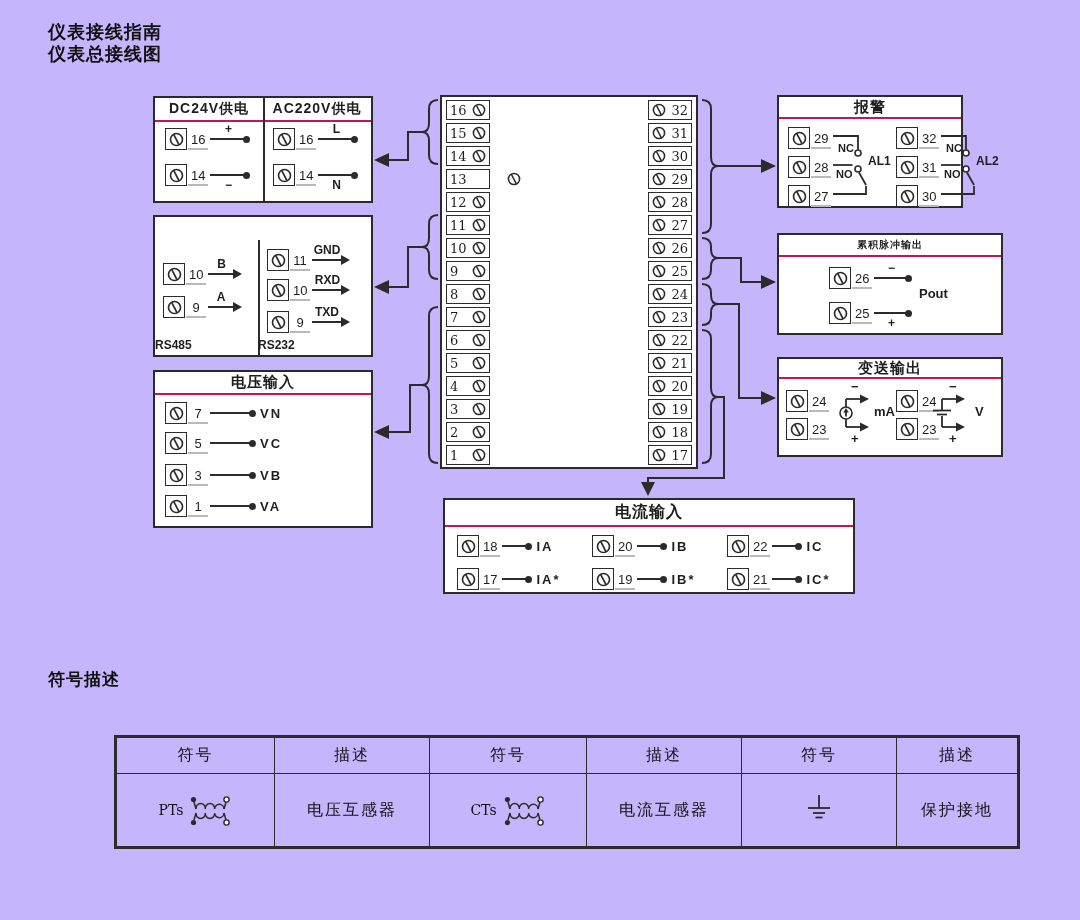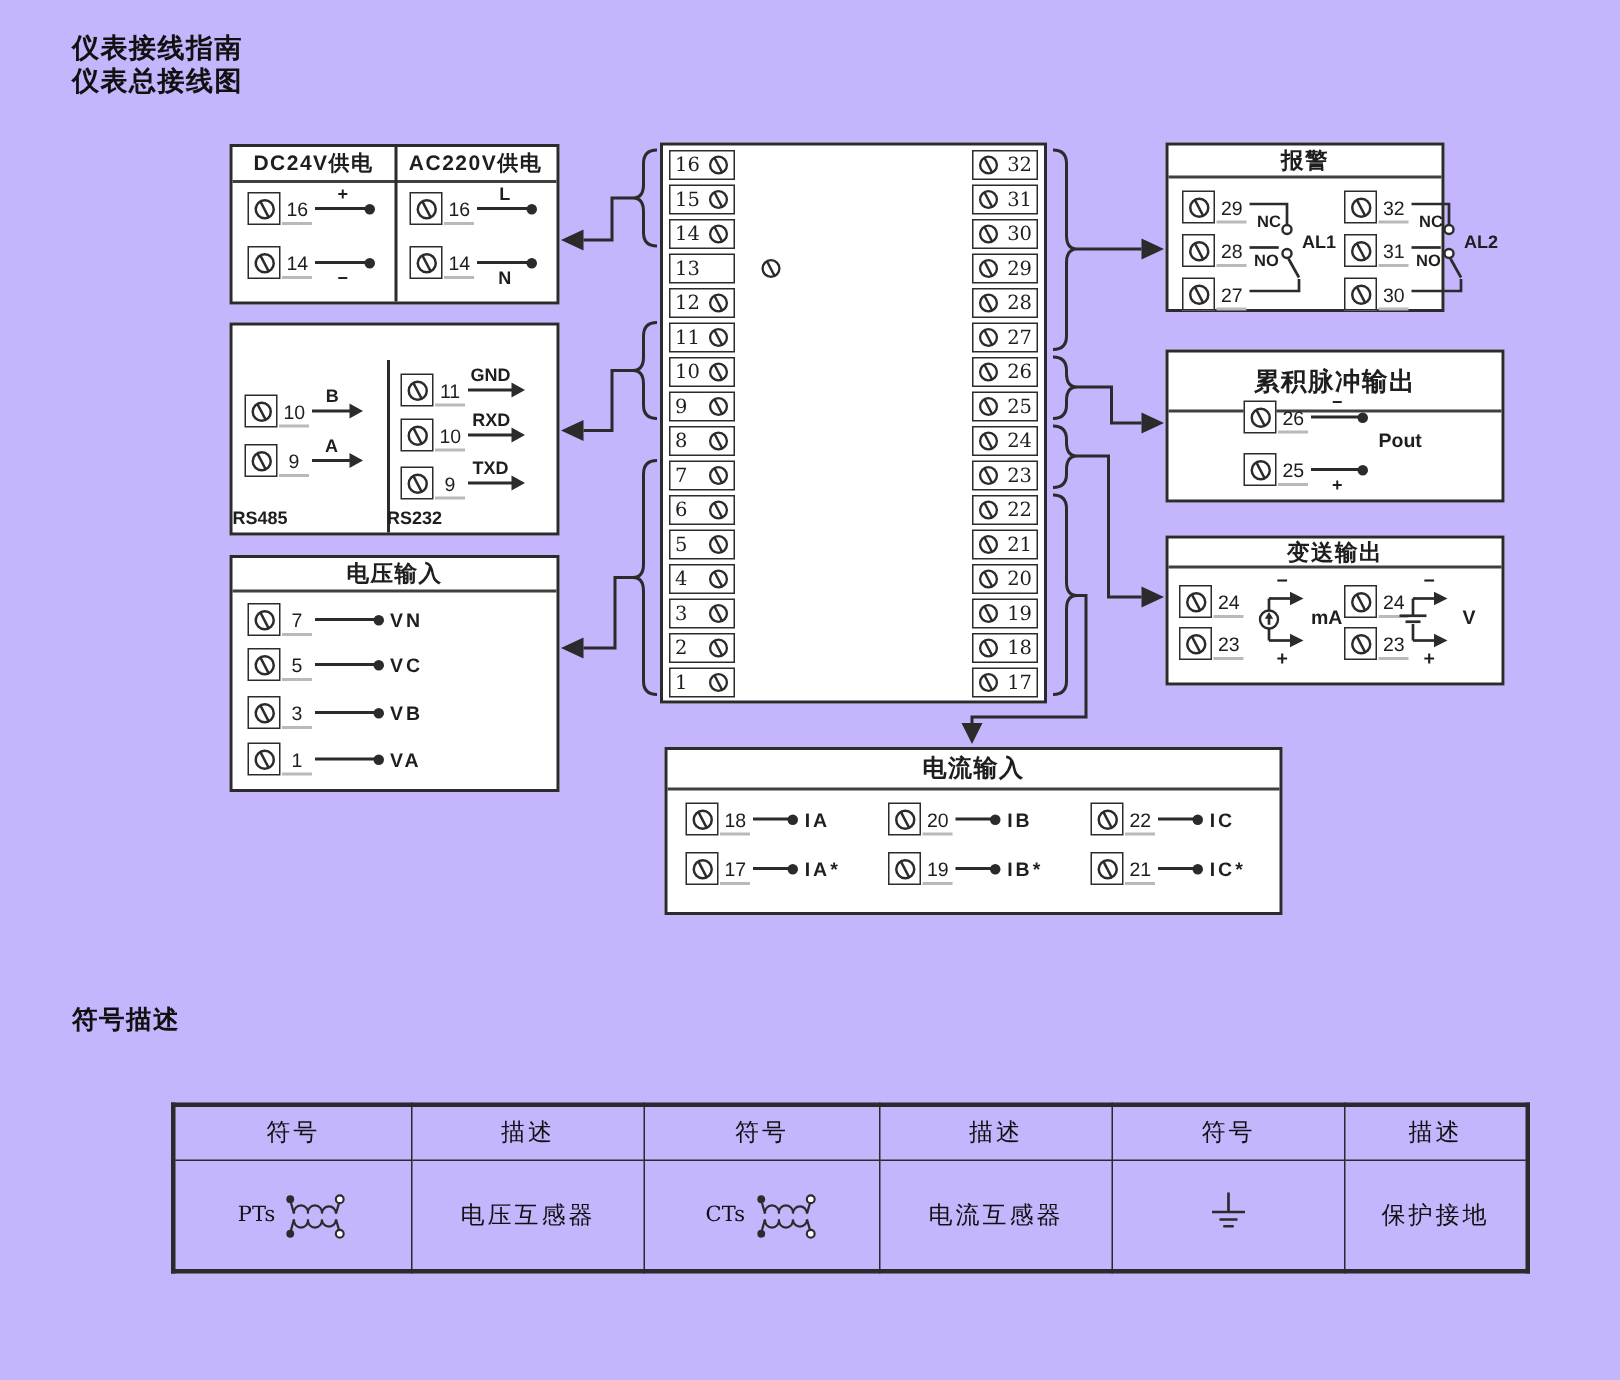--- a/index.html
+++ b/index.html
@@ -1,20 +1,20 @@
 <!DOCTYPE html>
 <html><head>
 <meta charset="utf-8">
 <style>
   html,body{margin:0;padding:0;background:#fff}
   #stage{position:relative;width:1080px;height:920px;background:#c4b5fd;overflow:hidden;
          font-family:"Liberation Sans",sans-serif;color:#1e1e1e}
   .doctitle{position:absolute;font:700 18px "Liberation Sans",sans-serif;letter-spacing:1px;color:#111}
   .box{position:absolute;border:2px solid #2b2b2b;background:#fff;box-sizing:border-box}
-  .bhdr{display:flex;align-items:center;justify-content:center;border-bottom:2px solid #404040;
+  .bhdr{display:flex;align-items:center;justify-content:center;border-bottom:2px solid #be185d;
         font:700 14px "Liberation Sans",sans-serif;letter-spacing:1px;box-sizing:border-box}
   .split{display:flex}
   .split>div{flex:1;display:flex;align-items:center;justify-content:center}
   .vdiv{position:absolute;bottom:0;border-left:2px solid #2b2b2b}
   .trow{position:absolute;display:flex;align-items:center;height:22px}
   .sbox{width:22px;height:22px;border:1.7px solid #2b2b2b;box-sizing:border-box;background:#fff;
         display:flex;align-items:center;justify-content:center;flex:none}
   .screw{width:15px;height:15px;display:inline-block;flex:none}
   .screw svg{width:100%;height:100%;display:block}
   .screw circle{fill:none;stroke:#2b2b2b;stroke-width:2.2}
@@ -625,21 +625,21 @@
           </span>
         </span>
       <span class="tnum">30</span>
     </div>
     <div class="rlab" style="left:167px;top:45px">NC</div>
     <div class="rlab" style="left:165px;top:71px">NO</div>
     <div class="rlab al" style="left:197px;top:57px">AL2</div>
   </div>
 
   <div class="box" style="left:777px;top:233px;width:226px;height:102px">
-    <div class="bhdr" style="height:40px;font-size:17px">累积脉冲输出</div>
+    <div class="bhdr" style="height:22px;font-size:10px">累积脉冲输出</div>
     <div class="trow" style="left:50px;top:32px">
       <span class="sbox">
           <span class="screw">
             <svg viewBox="0 0 20 20">
               <circle cx="10" cy="10" r="8"></circle>
               <line x1="6.2" y1="3.2" x2="13.4" y2="17"></line>
             </svg>
           </span>
         </span>
       <span class="tnum">26</span>
@@ -711,21 +711,21 @@
             </svg>
           </span>
         </span>
       <span class="tnum">23</span>
     </div>
     <div class="sgn" style="left:170px;top:20px">−</div>
     <div class="sgn" style="left:170px;top:72px">+</div>
     <div class="sgn" style="left:196px;top:45px">V</div>
   </div>
 
-  <div class="box" style="left:443px;top:498px;width:412px;height:112px">
+  <div class="box" style="left:443px;top:498px;width:412px;height:96px">
     <div class="bhdr" style="height:27px;font-size:16px">电流输入</div>
     <div class="trow" style="left:12px;top:35px">
       <span class="sbox">
           <span class="screw">
             <svg viewBox="0 0 20 20">
               <circle cx="10" cy="10" r="8"></circle>
               <line x1="6.2" y1="3.2" x2="13.4" y2="17"></line>
             </svg>
           </span>
         </span>

